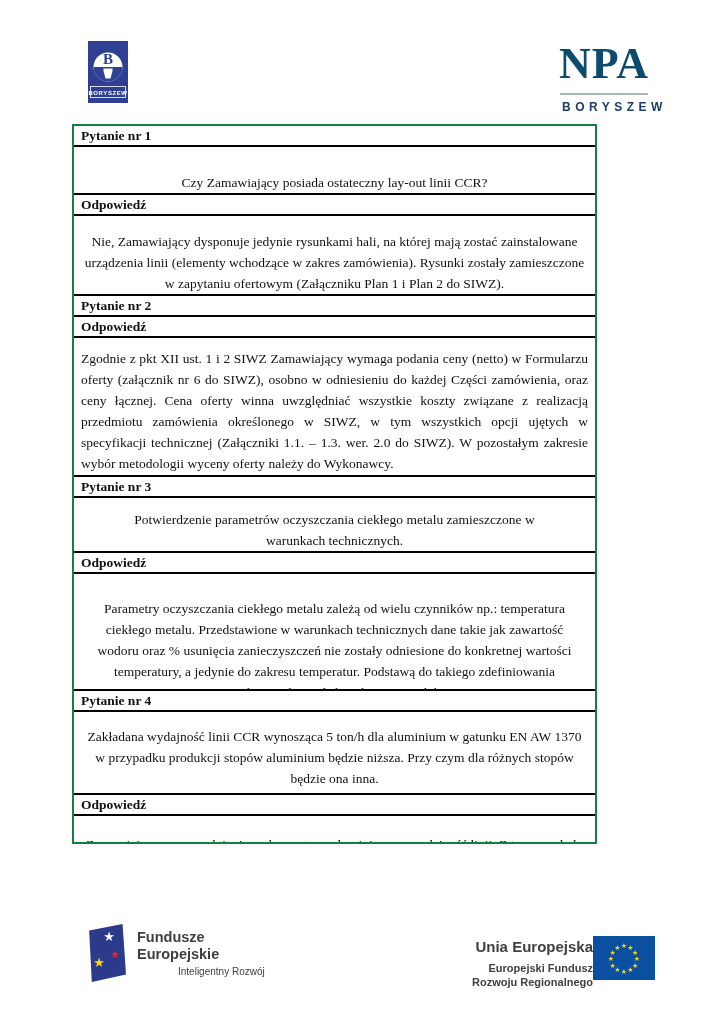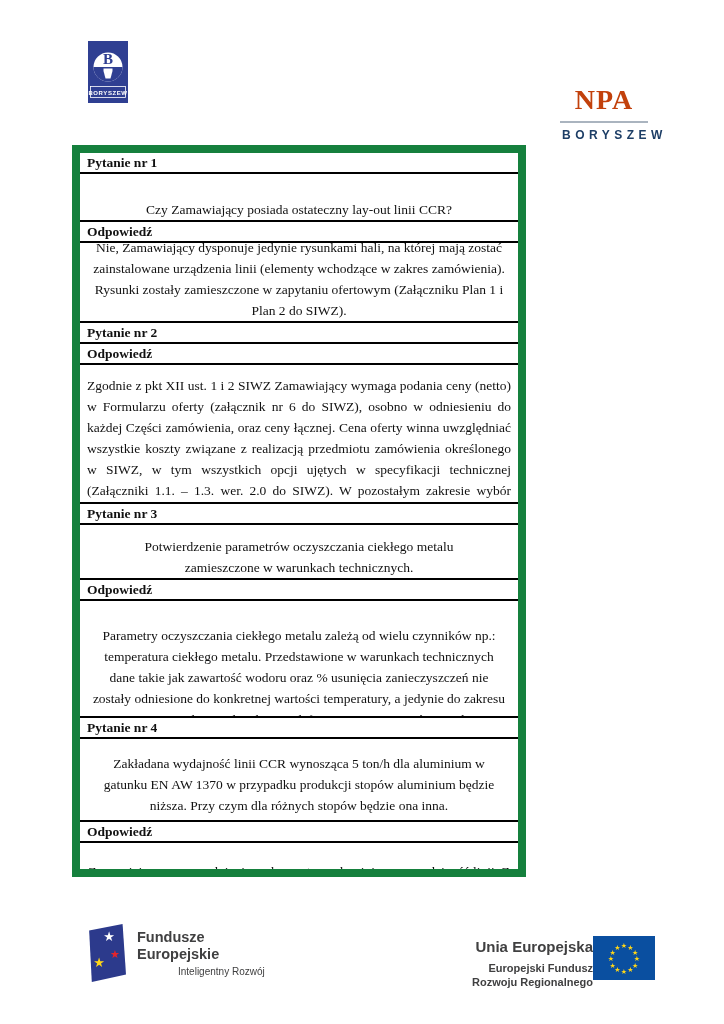--- a/index.html
+++ b/index.html
@@ -6,33 +6,33 @@
   .page {
     position:relative; width:724px; height:1024px; margin:0 auto;
     background:#ffffff; overflow:hidden;
     font-family:"Liberation Serif", serif; color:#111;
   }
 
   
   .boryszew-logo { position:absolute; left:88px; top:41px; }
   .npa-logo { position:absolute; left:558px; top:42px; width:92px; text-align:center; }
   .npa-title {
-    font-family:"Liberation Serif", serif; font-weight:bold; font-size:28px;
-    line-height:1; color:#c2410c; letter-spacing:1px;margin-top:44px;
+    font-family:"Liberation Serif", serif; font-weight:bold; font-size:44px;
+    line-height:1; color:#0c4a6e; letter-spacing:1px;
   }
   .npa-divider { height:2px; background:#aab4bf; margin:7px 2px 5px 2px; }
   .npa-subtitle {
     font-family:"Liberation Sans", sans-serif; font-weight:bold; font-size:12px;
     letter-spacing:4.5px; color:#1d3e66; text-indent:4px;
   }
 
   
   .qa-table {
-    position:absolute; left:72px; top:145px; width:454px;
-    border:8px solid #15803d; box-sizing:border-box;
+    position:absolute; left:72px; top:124px; width:525px;
+    border:2px solid #15803d; box-sizing:border-box;
     font-size:13.5px; line-height:21px;
   }
   .row { box-sizing:border-box; border-bottom:2px solid #000; overflow:hidden; }
   .row:last-child { border-bottom:none; }
   .label-row {
     height:21px; display:flex; align-items:center;
     padding-left:7px; font-weight:bold; font-size:13.5px;
   }
   .center-row { display:flex; align-items:flex-end; justify-content:center;
     text-align:center; }

